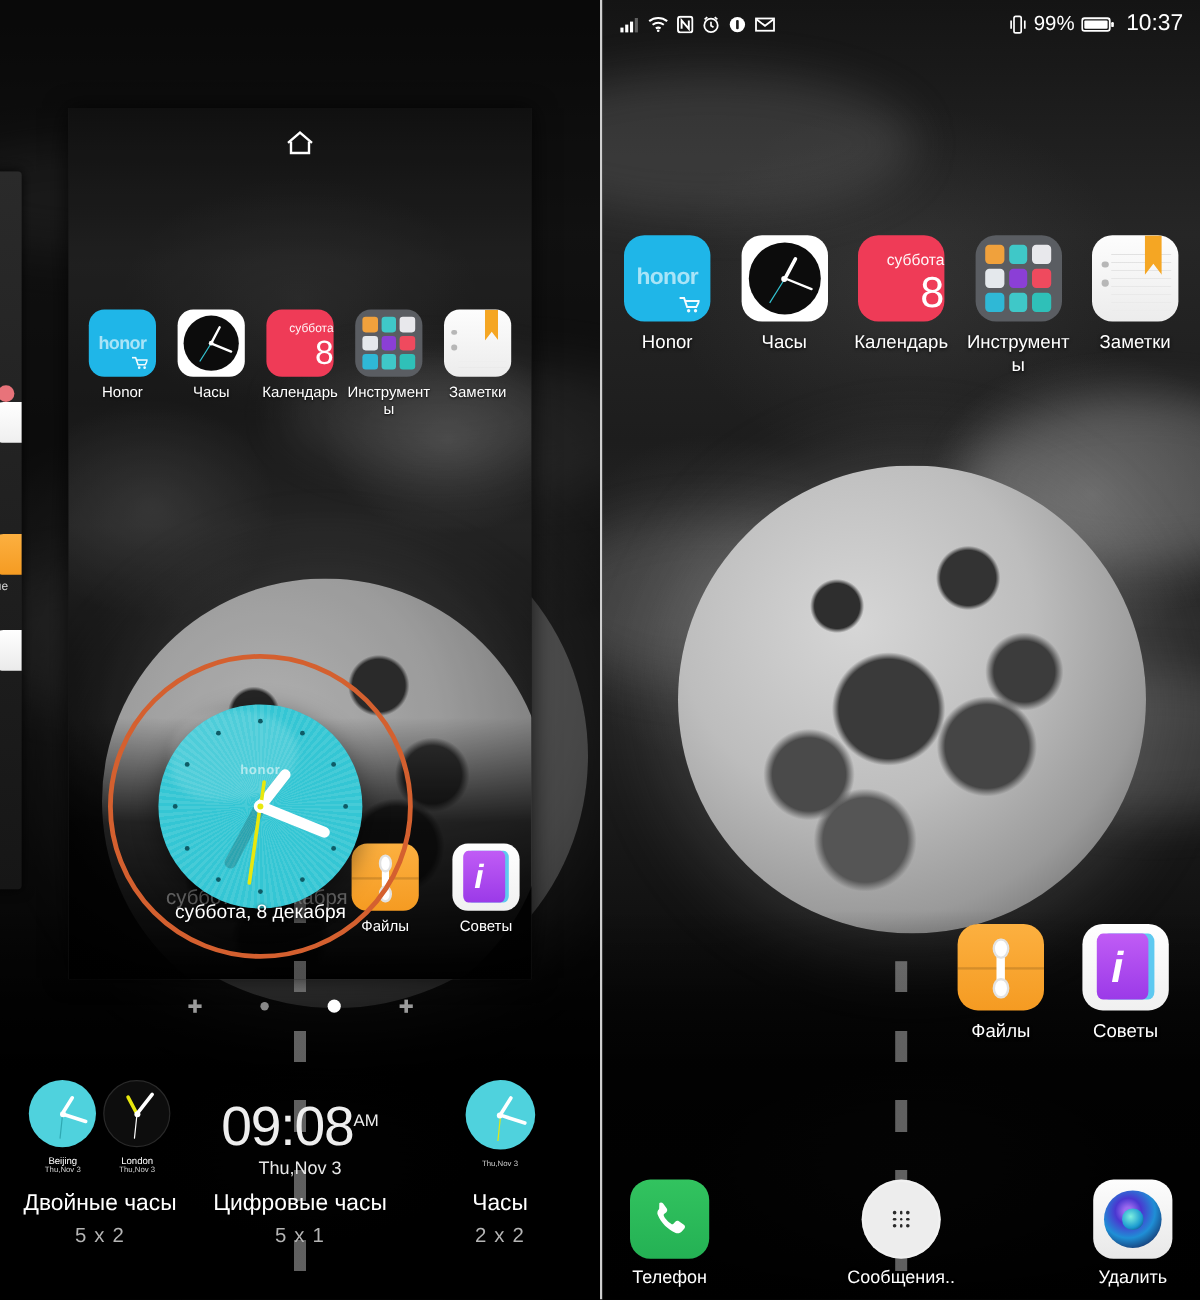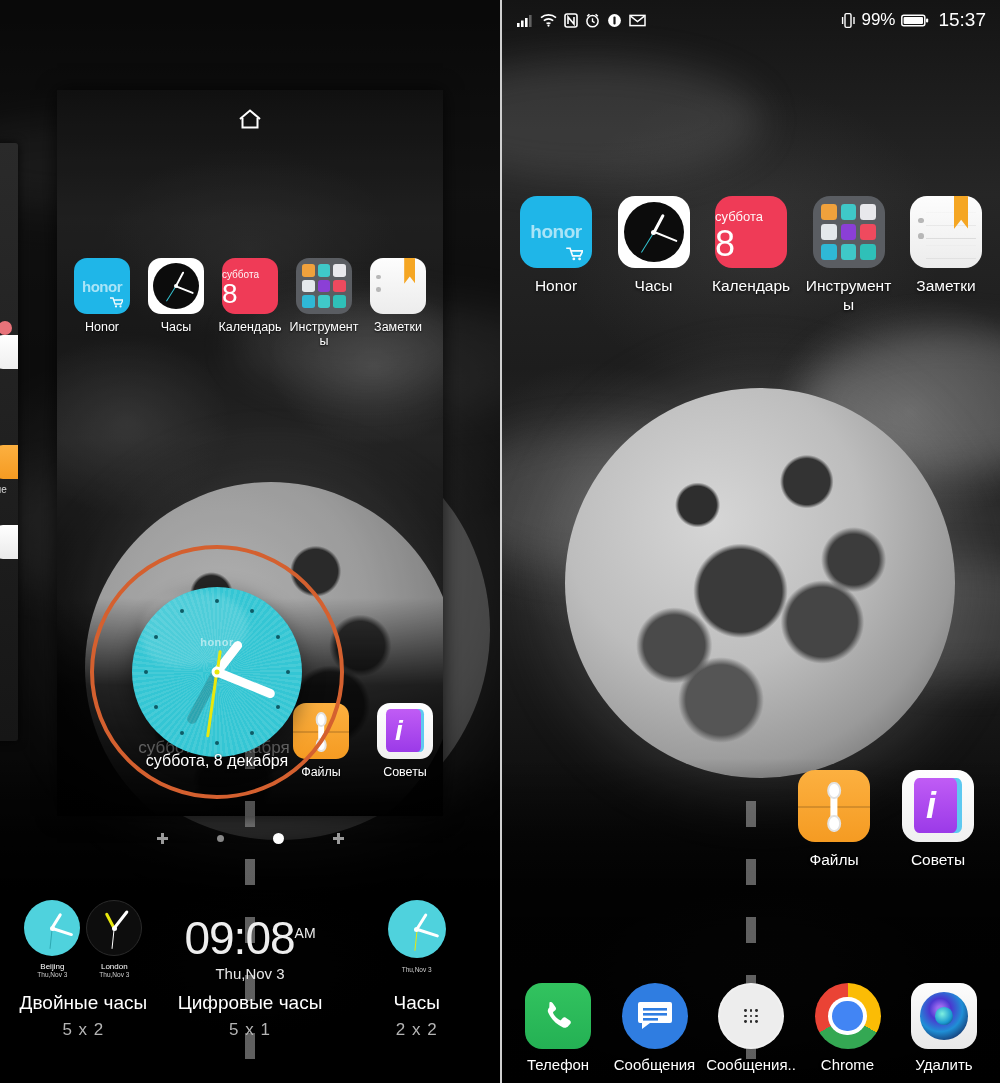--- a/index.html
+++ b/index.html
@@ -193,21 +193,21 @@
   .d-app .nm{ color:#fff; font-size:15px; text-shadow:0 1px 3px rgba(0,0,0,.95); }
 
   
   .ic-honor{ background:#1fb6e8; display:flex; align-items:center; justify-content:center; }
   .ic-honor .txt{ color:#a9e4f7; font-weight:700; letter-spacing:-.5px; }
   .ic-honor .cart{ position:absolute; right:12%; bottom:10%; color:#fff; opacity:.95; }
 
   .ic-clock{ background:#fff; display:flex; align-items:center; justify-content:center; }
   .ic-clock .face{ border-radius:50%; background:#0c0c0c; position:relative; }
 
-  .ic-cal{ background:#ef3b57; display:flex; flex-direction:column; align-items:flex-start; justify-content:center; color:#fff; }
+  .ic-cal{ background:#ef3b57; display:flex; flex-direction:column; align-items:flex-end; justify-content:center; color:#fff; }
   .ic-cal .dw{ font-size:.22em; opacity:.95; }
   .ic-cal .dn{ font-weight:300; line-height:1; }
 
   .ic-folder{ background:#5a5d62; display:grid; grid-template-columns:repeat(3,1fr); gap:7%; padding:9%; }
   .ic-folder span{ border-radius:22%; }
 
   .ic-notes{ background:linear-gradient(180deg,#fdfdfd,#ececec); position:relative; }
   .ic-notes .lines{ position:absolute; inset:14% 8% 10% 22%;
     background:repeating-linear-gradient(180deg, rgba(0,0,0,0) 0 11%, rgba(0,0,0,.10) 11%, rgba(0,0,0,0) 12%); }
   .ic-notes .hole{ position:absolute; left:11%; width:8%; padding-bottom:8%; border-radius:50%; background:#b7b7b7; }
@@ -528,21 +528,21 @@
         <svg width="14" height="17" viewBox="0 0 14 17">
           <rect x="4" y="1.6" width="6" height="13.8" rx="1.4" fill="none" stroke="#fff" stroke-width="1.4"></rect>
           <path d="M1.6 5v7M13 5v7" stroke="#fff" stroke-width="1.4"></path>
         </svg>
         <span class="pct">99%</span>
         <svg width="28" height="15" viewBox="0 0 28 15">
           <rect x="0.8" y="2.2" width="23" height="10.6" rx="2" fill="none" stroke="#fff" stroke-width="1.5"></rect>
           <rect x="2.6" y="4" width="19.4" height="7" rx="1" fill="#fff"></rect>
           <rect x="25" y="5.4" width="2.2" height="4.2" rx="1" fill="#fff"></rect>
         </svg>
-        <span class="clk">15:37</span>
+        <span class="clk">10:37</span>
       </div>
     </div>
 
     <div class="home-apps">
       <div class="h-app">
         <div class="ic ic-honor">
           <span class="txt" style="font-size:19px;">honor</span>
           <svg class="cart" width="17" height="14" viewBox="0 0 13 11">
               <path d="M0 1h3l2 6h6l2-4H4" fill="none" stroke="#fff" stroke-width="1.3"></path>
               <circle cx="6" cy="9.4" r="1.1" fill="#fff"></circle>
@@ -623,51 +623,34 @@
     <div class="dock">
       <div class="d-app">
         <div class="ic ic-phone">
           <svg width="38" height="38" viewBox="0 0 24 24">
               <path d="M6.6 3.5c.6-.5 1.5-.4 2 .3l1.9 2.6c.4.6.3 1.4-.2 1.9l-1.2 1c-.2.2-.3.5-.2.8.6 1.6 2.5 3.6 4.2 4.5.3.2.6.1.8-.1l1.1-1.2c.5-.5 1.3-.6 1.9-.2l2.6 1.8c.7.5.8 1.4.3 2l-1.4 1.6c-.8.9-2.1 1.2-3.2.7-4.2-1.8-7.6-5.2-9.4-9.4-.5-1.1-.2-2.4.7-3.2z" fill="#fff"></path>
             </svg>
         </div>
         <div class="nm">Телефон</div>
       </div>
       <div class="d-app">
-        <div class="ic ic-msg">
-          <svg width="38" height="34" viewBox="0 0 38 34">
-              <path d="M4 3h30a2 2 0 0 1 2 2v17a2 2 0 0 1-2 2H14l-8 6v-6H4a2 2 0 0 1-2-2V5a2 2 0 0 1 2-2z" fill="#fff"></path>
-              <rect x="7" y="9" width="24" height="2.6" fill="#2f7de1"></rect>
-              <rect x="7" y="14" width="24" height="2.6" fill="#2f7de1"></rect>
-              <rect x="7" y="19" width="15" height="2.6" fill="#2f7de1"></rect>
-            </svg>
-        </div>
-        <div class="nm">Сообщения</div>
-      </div>
-      <div class="d-app">
         <div class="ic ic-drawer">
           <span></span>
             <span></span>
             <span></span>
           <span></span>
             <span></span>
             <span></span>
           <span></span>
             <span></span>
             <span></span>
         </div>
         <div class="nm">Сообщения..</div>
       </div>
       <div class="d-app">
-        <div class="ic ic-chrome">
-            <div class="c-in"></div>
-          </div>
-        <div class="nm">Chrome</div>
-      </div>
-      <div class="d-app">
         <div class="ic ic-cam">
             <div class="lens"></div>
           </div>
         <div class="nm">Удалить</div>
       </div>
     </div>
   </div>
 
 </div>
 

